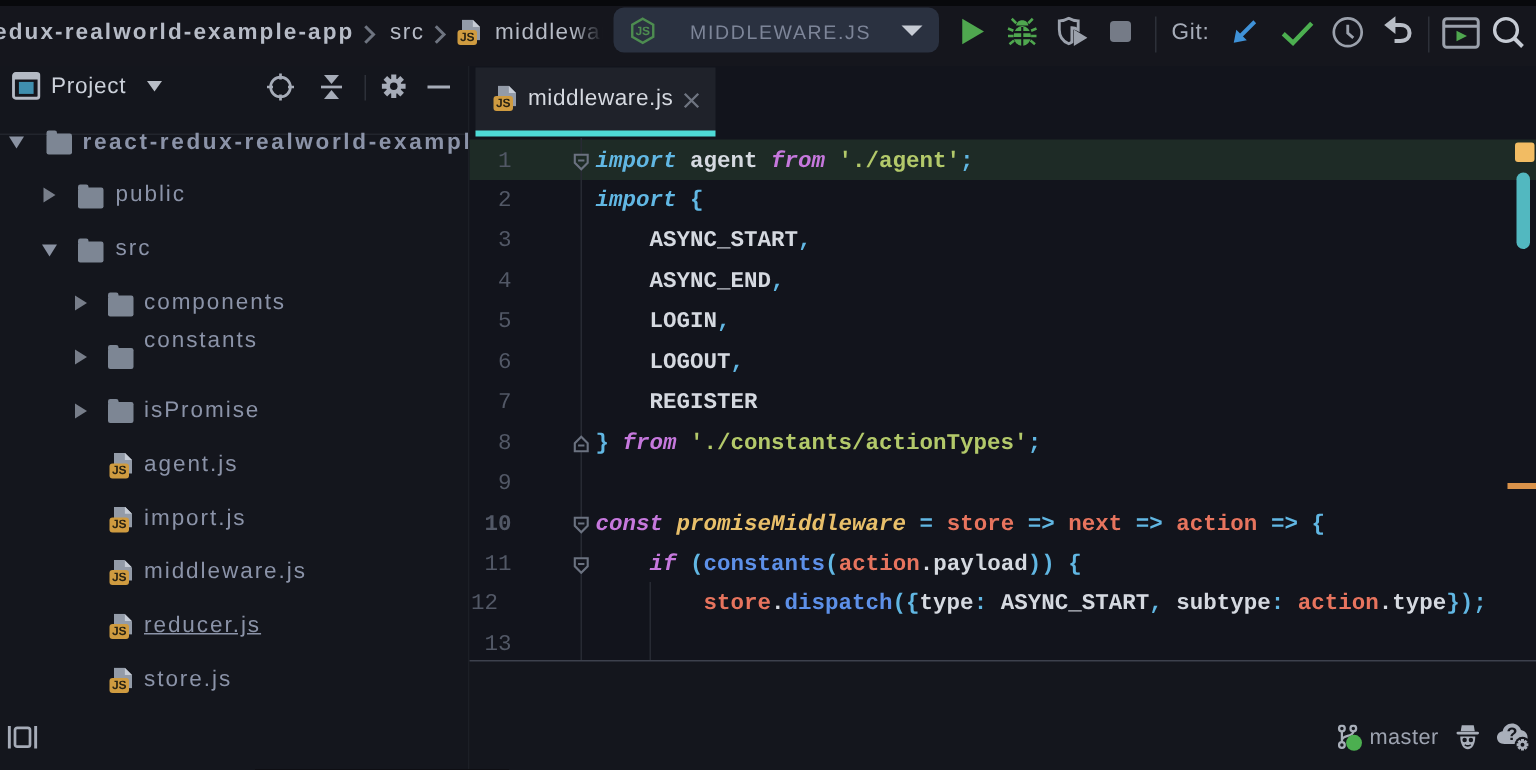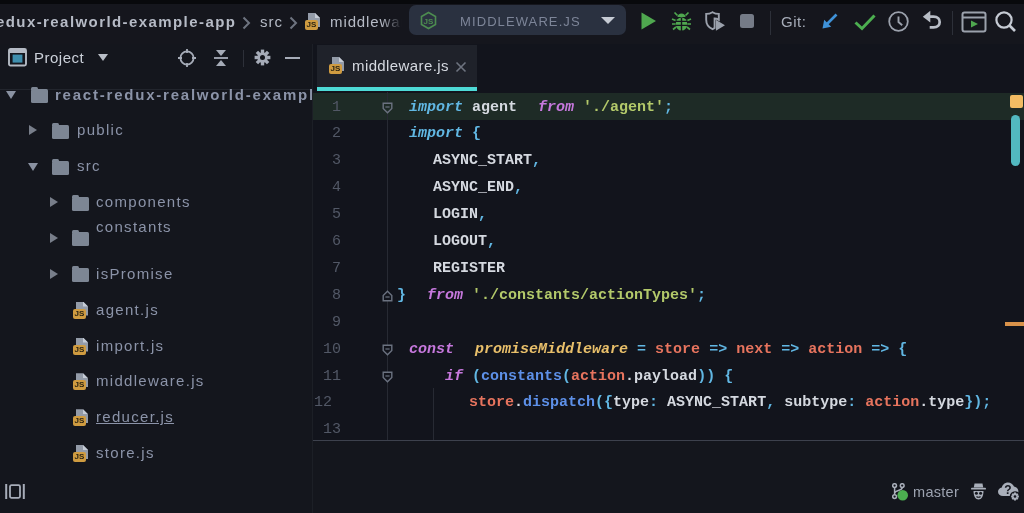--- a/index.html
+++ b/index.html
@@ -2,21 +2,21 @@
 <html><head>
 <meta charset="utf-8">
 <style>
   html,body{margin:0;padding:0;background:#0a0b0e;}
   #app{position:relative;width:1024px;height:513px;overflow:hidden;
        font-family:"Liberation Sans",sans-serif;background:#14161d;}
   .abs{position:absolute;}
   .mono{font-family:"Liberation Mono",monospace;font-size:15px;line-height:26.9px;white-space:pre;font-weight:bold;}
   #gutter .mono{font-weight:normal;}
   #code,#gutter,#folds{position:absolute;left:0;top:1.6px;width:0;height:0;}
-  .it{font-style:italic;margin-left:12px;}
+  .it{font-style:italic;}
   .cyan{color:#61b7e3;}
   .pur{color:#c678dd;}
   .str{color:#b3c96a;}
   .pl{color:#d5d9e0;}
   .coral{color:#e7745e;}
   .fny{color:#e8bf6a;}
   .fnb{color:#5d90e8;}
   .treetxt{font-size:15px;letter-spacing:1.3px;color:#8b93a8;}
   .jsicon{width:17px;height:17px;}
   .jsicon .doc{position:absolute;left:3px;top:0;width:12px;height:14px;background:#939ba8;
@@ -228,21 +228,21 @@
   <div id="gutter">
   <div class="abs mono" style="left:305px;top:93.0px;width:36px;text-align:right;color:#525866;">1</div>
   <div class="abs mono" style="left:305px;top:119.9px;width:36px;text-align:right;color:#525866;">2</div>
   <div class="abs mono" style="left:305px;top:146.8px;width:36px;text-align:right;color:#525866;">3</div>
   <div class="abs mono" style="left:305px;top:173.7px;width:36px;text-align:right;color:#525866;">4</div>
   <div class="abs mono" style="left:305px;top:200.6px;width:36px;text-align:right;color:#525866;">5</div>
   <div class="abs mono" style="left:305px;top:227.5px;width:36px;text-align:right;color:#525866;">6</div>
   <div class="abs mono" style="left:305px;top:254.4px;width:36px;text-align:right;color:#525866;">7</div>
   <div class="abs mono" style="left:305px;top:281.3px;width:36px;text-align:right;color:#525866;">8</div>
   <div class="abs mono" style="left:305px;top:308.2px;width:36px;text-align:right;color:#525866;">9</div>
-  <div class="abs mono" style="left:305px;top:335.1px;width:36px;text-align:right;color:#525866;">10</div>
+  <div class="abs mono" style="left:305px;top:335.1px;width:36px;text-align:right;color:#525866;font-weight:bold;">10</div>
   <div class="abs mono" style="left:305px;top:362.0px;width:36px;text-align:right;color:#525866;">11</div>
   <div class="abs mono" style="left:305px;top:388.9px;width:36px;text-align:center;color:#525866;">12</div>
   <div class="abs mono" style="left:305px;top:415.8px;width:36px;text-align:right;color:#525866;">13</div>
   </div>
 
   <div id="folds">
   <svg class="abs" style="left:382px;top:100.5px;" width="11" height="12" viewBox="0 0 11 12">
         <path d="M1.2 1.2 L9.8 1.2 L9.8 6.5 L5.5 10.8 L1.2 6.5 Z" fill="#1e2b26" stroke="#6b7280" stroke-width="1.4"></path>
         <path d="M3.4 5 L7.6 5" stroke="#6b7280" stroke-width="1.2"></path>
       </svg>

